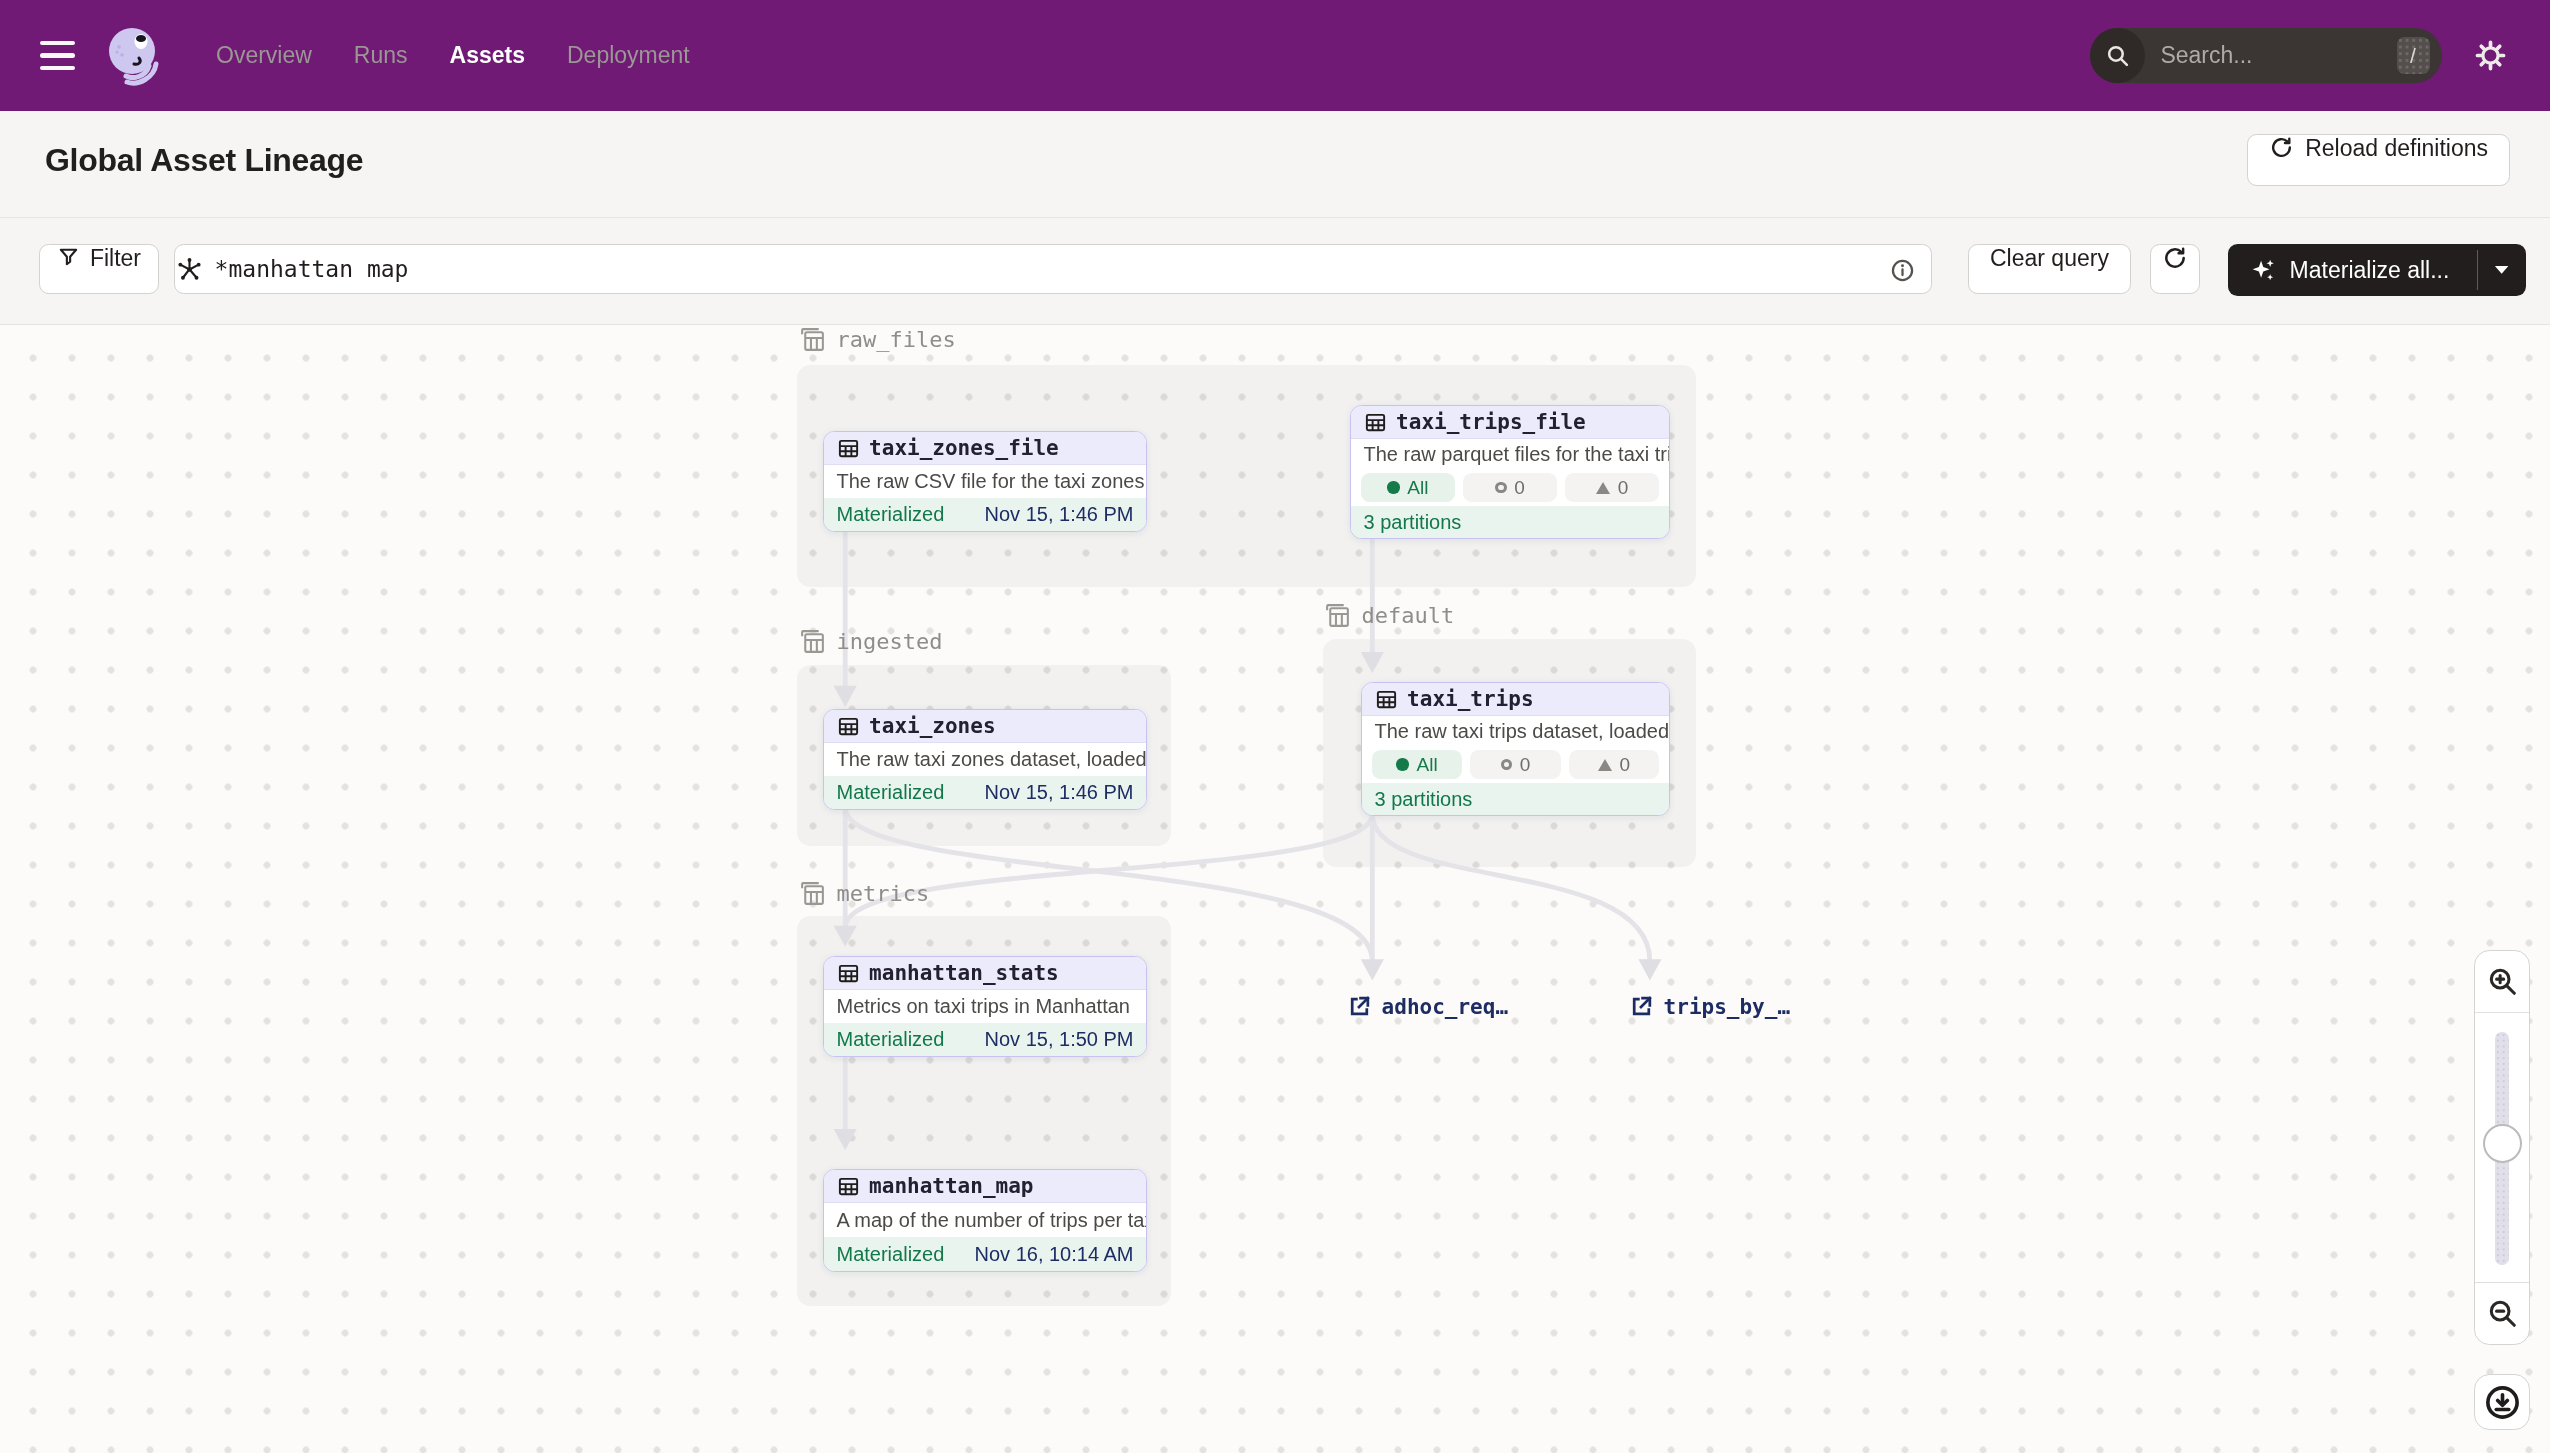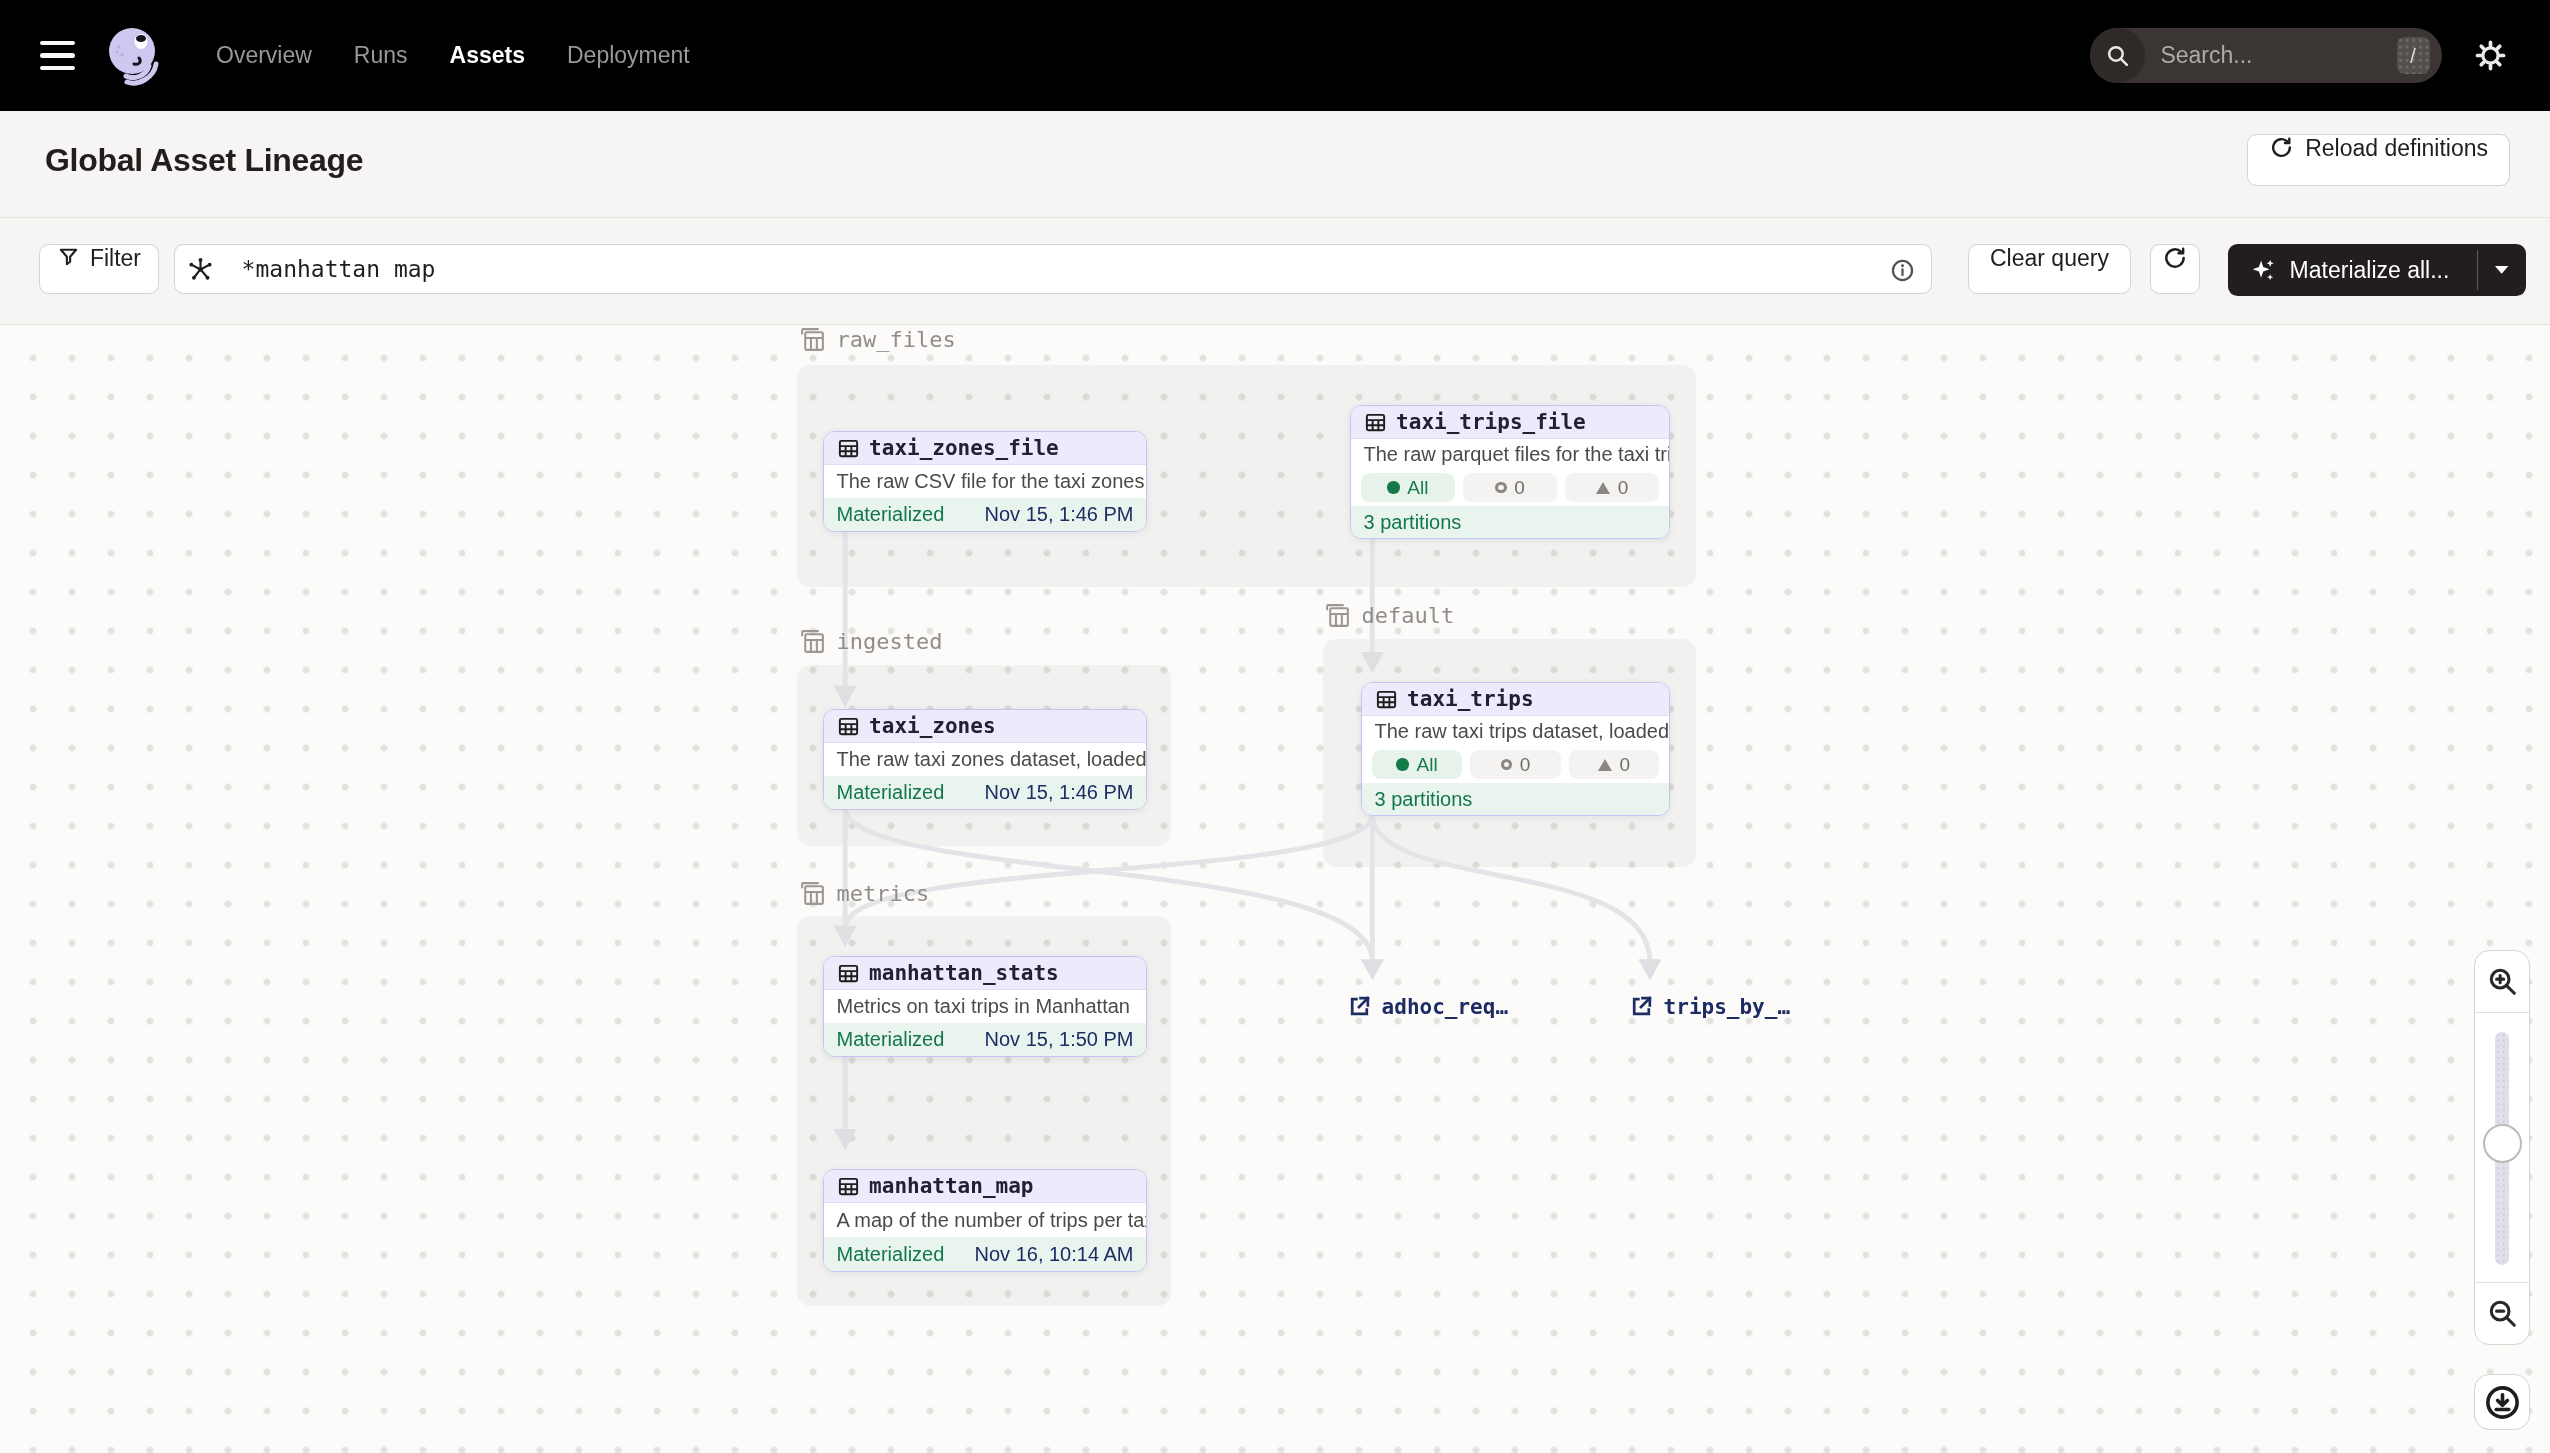--- a/index.html
+++ b/index.html
@@ -1,20 +1,20 @@
 <!DOCTYPE html>
 <html><head>
 <meta charset="utf-8">
 <style>
   * { margin:0; padding:0; box-sizing:border-box; }
   html,body { width:2550px; height:1453px; overflow:hidden; }
   body { font-family:"Liberation Sans", sans-serif; background:#F6F5F3; position:relative; }
 
   
-  .topnav { position:absolute; left:0; top:0; width:2550px; height:111px; background:#000000;
+  .topnav { position:absolute; left:0; top:0; width:2550px; height:111px; background:#701a75;
             display:flex; align-items:center; padding:0 40px; }
   .hamburger { width:37px; height:29px; display:flex; flex-direction:column; justify-content:space-between; cursor:pointer; margin-right:27px; }
   .hamburger span { display:block; width:35px; height:4.3px; background:#FAF9F8; border-radius:2.9px; }
   .logo { width:64px; height:64px; margin-right:48px; }
   .navtabs { display:flex; align-items:center; gap:42px; }
   .navtab { font-size:23px; font-weight:500; color:#9B9795; cursor:pointer; }
   .navtab.active { color:#FFFFFF; font-weight:700; }
   .nav-right { margin-left:auto; display:flex; align-items:center; gap:29px; }
   .searchpill { width:352px; height:55px; border-radius:28px; background:#3B3534; display:flex; align-items:center; cursor:text; }
   .searchpill .lens { width:55px; height:55px; border-radius:50%; background:#2F2A28; display:flex; align-items:center; justify-content:center; flex:0 0 auto; }
@@ -30,21 +30,21 @@
   .pagetitle { font-size:32px; font-weight:700; color:#221E1D; letter-spacing:-0.3px; }
   .btn { background:#FFFFFF; border:1px solid #D4D2CE; border-radius:9.6px; height:52px;
          display:inline-flex; align-items:flex-start; gap:11.6px; padding:0 21px; font-size:23px; color:#221E1D; cursor:pointer; }
   .reload { margin-left:auto; }
 
   
   .toolbar { position:absolute; left:0; top:218px; width:2550px; height:107px; background:#F6F5F3; border-bottom:1px solid #E6E4E0; }
   .toolbar .btn, .toolbar .querywrap, .toolbar .matbtn { position:absolute; top:26px; }
   .filterbtn { left:39px; height:50px; padding:0 17.3px; gap:9.6px; }
   .querywrap { left:174px; width:1758px; height:50px; background:#FFF; border:1px solid #D4D2CE; border-radius:9.6px;
-               display:flex; align-items:center; padding:0 54px 0 12px; position:absolute;gap:16px; }
+               display:flex; align-items:center; padding:0 54px 0 1px; position:absolute; }
   .queryinput { border:none; outline:none; flex:1; font-family:"DejaVu Sans Mono", monospace; font-size:23px; color:#211D1C; margin-left:11.6px; background:transparent; }
   .infoicon { position:absolute; right:15.4px; top:11.6px; cursor:pointer; }
   .clearbtn { left:1968px; height:50px; }
   .refreshbtn { left:2150px; width:50px; height:50px; padding:0; justify-content:center; }
   .matbtn { left:2228px; width:298px; height:52px; background:#221E1D; border-radius:9.6px; display:flex; align-items:stretch; cursor:pointer; }
   .matmain { display:flex; align-items:center; gap:11.6px; padding:0 21px; color:#FFF; font-size:23px; flex:1; }
   .matdivider { width:1px; background:rgba(255,255,255,0.28); margin:5.8px 0; }
   .matcaret { width:48px; display:flex; align-items:center; justify-content:center; color:#FFF; font-size:17.3px; }
 
   

